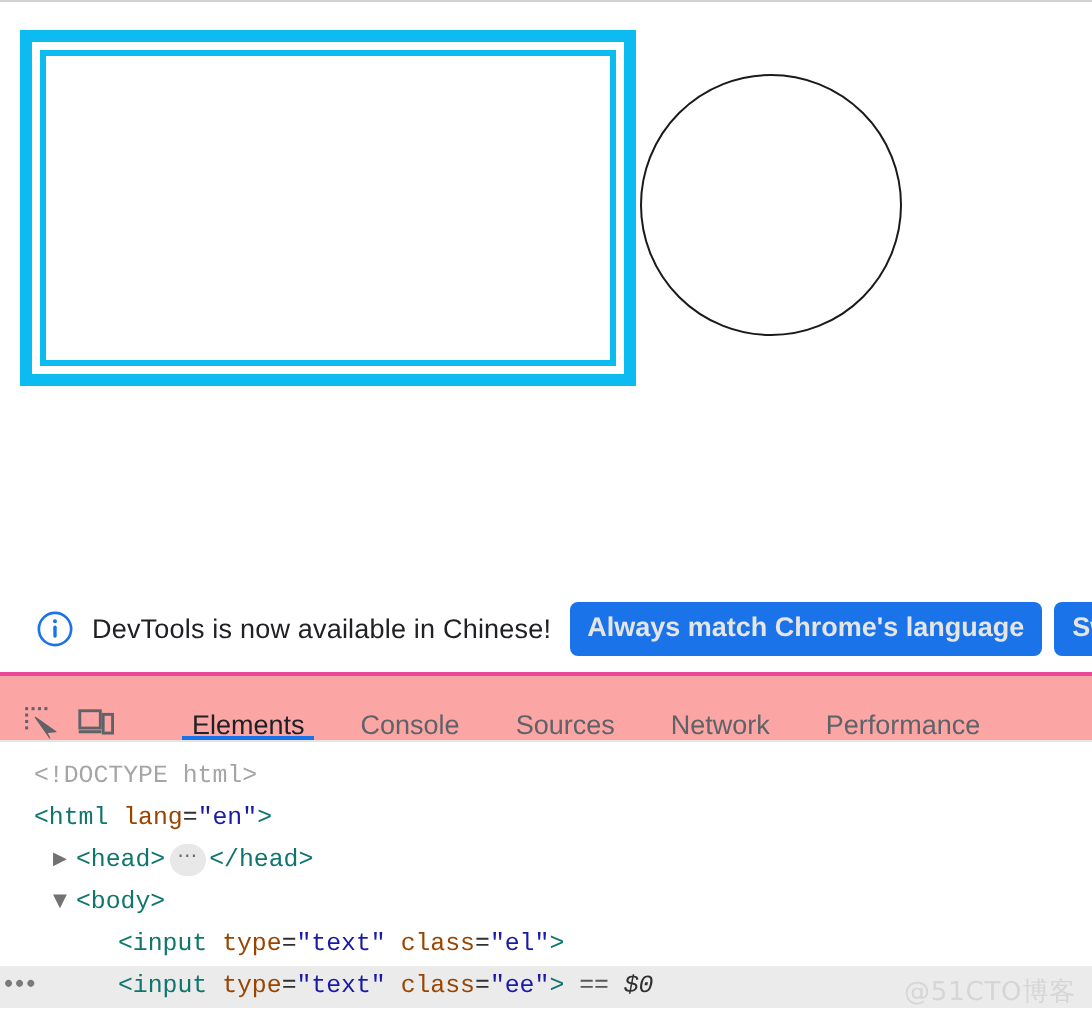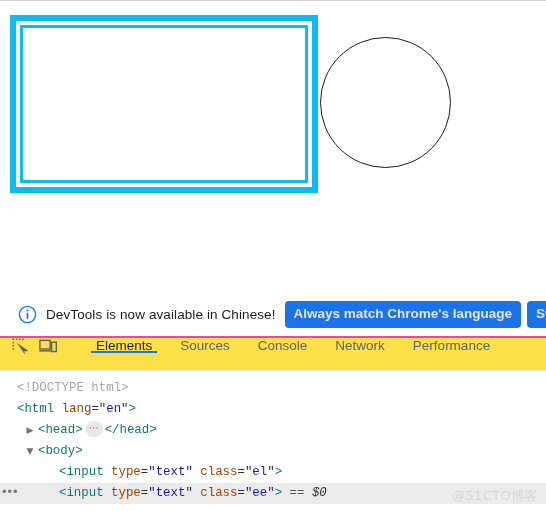--- a/index.html
+++ b/index.html
@@ -126,24 +126,24 @@
     cursor: pointer;
     font-family: "Liberation Sans", sans-serif;
     white-space: nowrap;
     line-height: 1.05;
   }
 
   
   #tabstrip {
     position: relative;
     height: 33px;
-    background: #fde047;
+    background: #fca5a5;
     border-bottom: 1px solid #e4e4e4;
     display: flex;
-    align-items: flex-start;
+    align-items: flex-end;
     box-sizing: border-box;
   }
   .tool-icon {
     width: 28px;
     display: flex;
     align-items: center;
     justify-content: center;
     cursor: pointer;
   }
   .tool-icon:first-child { margin-left: 6px; }
@@ -301,24 +301,24 @@
         <rect x="14.0" y="4.2" width="5.2" height="10.4" fill="none" stroke="#5f6368" stroke-width="1.6"></rect>
       </svg>
     </div>
 
     <div id="tool-sep"></div>
 
     <div class="tab active">
       <span>Elements</span>
     </div>
     <div class="tab">
+      <span>Console</span>
+    </div>
+    <div class="tab">
       <span>Sources</span>
-    </div>
-    <div class="tab">
-      <span>Console</span>
     </div>
     <div class="tab">
       <span>Network</span>
     </div>
     <div class="tab">
       <span>Performance</span>
     </div>
   </div>
 
   <div id="domtree">

